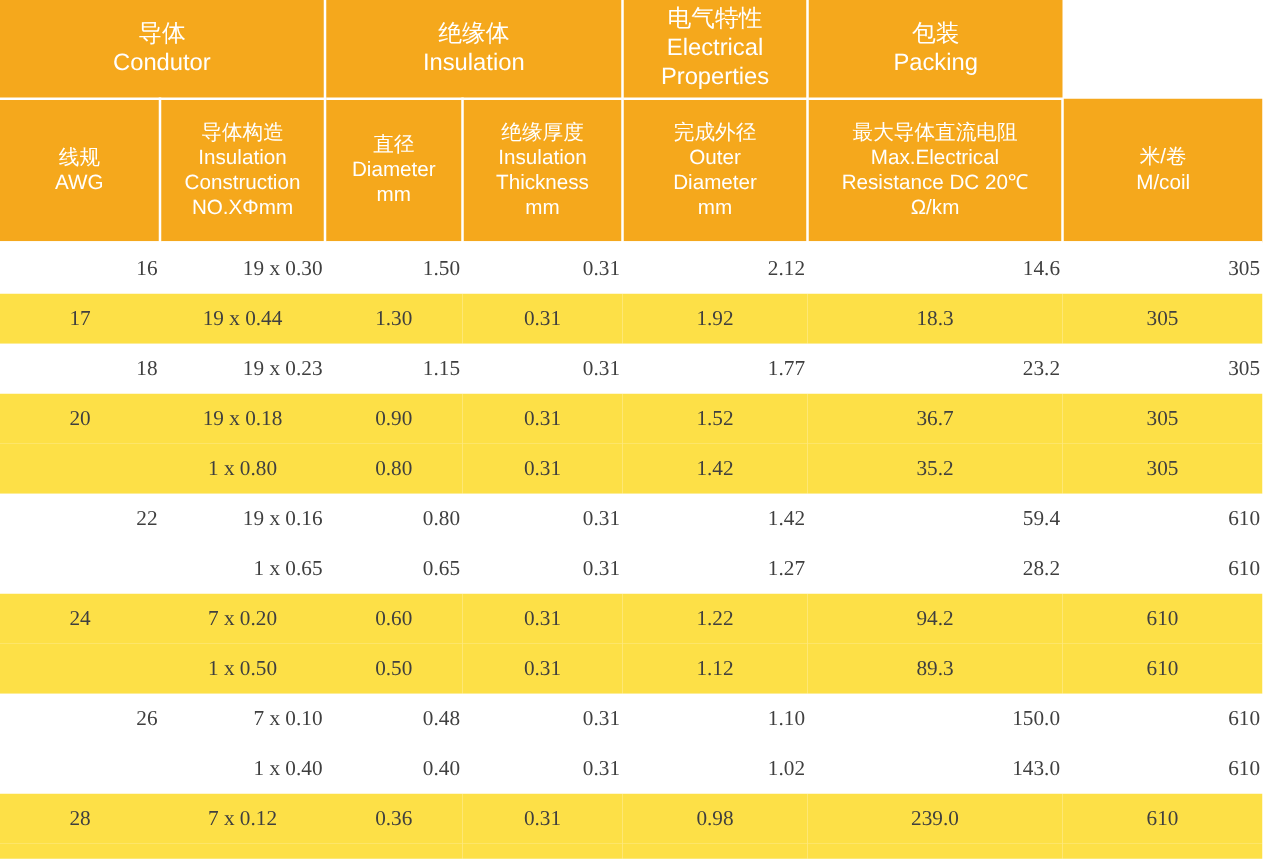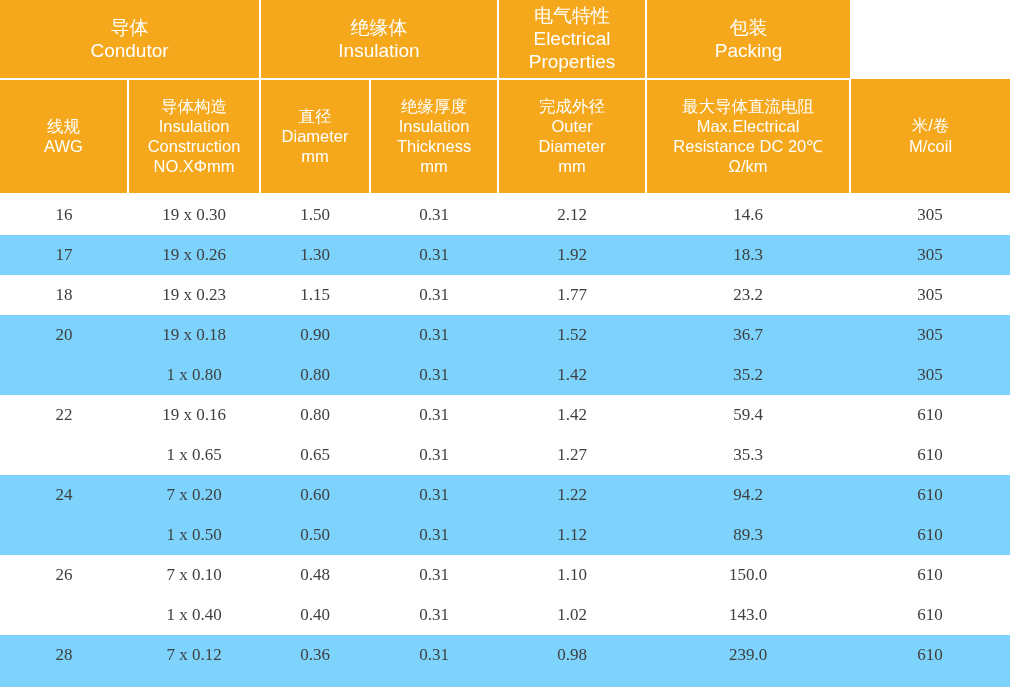--- a/index.html
+++ b/index.html
@@ -52,22 +52,22 @@
 
   tbody td {
     text-align: center;
     vertical-align: middle;
     height: 40px;
     font-size: 17px;
     color: #3f3f3f;
     padding: 0 2px;
     font-family: "Liberation Serif", serif;
   }
-  tbody tr.shade td { background: #7dd3fc; }
-  tbody tr.plain td { background: #ffffff; }
+  tbody tr.shade td { background: #fde047; }
+  tbody tr.plain td { background: #ffffff; text-align: right; }
 </style>
 </head>
 <body>
 
 <table id="spec-table">
   <colgroup>
     <col class="c-awg">
       <col class="c-constr">
       <col class="c-dia">
       <col class="c-thick">
@@ -139,21 +139,21 @@
         <td>16</td>
         <td>19 x 0.30</td>
         <td>1.50</td>
         <td>0.31</td>
         <td>2.12</td>
         <td>14.6</td>
         <td>305</td>
       </tr>
       <tr class="shade">
         <td>17</td>
-        <td>19 x 0.26</td>
+        <td>19 x 0.44</td>
         <td>1.30</td>
         <td>0.31</td>
         <td>1.92</td>
         <td>18.3</td>
         <td>305</td>
       </tr>
       <tr class="plain">
         <td>18</td>
         <td>19 x 0.23</td>
         <td>1.15</td>
@@ -188,21 +188,21 @@
         <td>1.42</td>
         <td>59.4</td>
         <td>610</td>
       </tr>
       <tr class="plain">
         <td></td>
         <td>1 x 0.65</td>
         <td>0.65</td>
         <td>0.31</td>
         <td>1.27</td>
-        <td>35.3</td>
+        <td>28.2</td>
         <td>610</td>
       </tr>
       <tr class="shade">
         <td>24</td>
         <td>7 x 0.20</td>
         <td>0.60</td>
         <td>0.31</td>
         <td>1.22</td>
         <td>94.2</td>
         <td>610</td>

